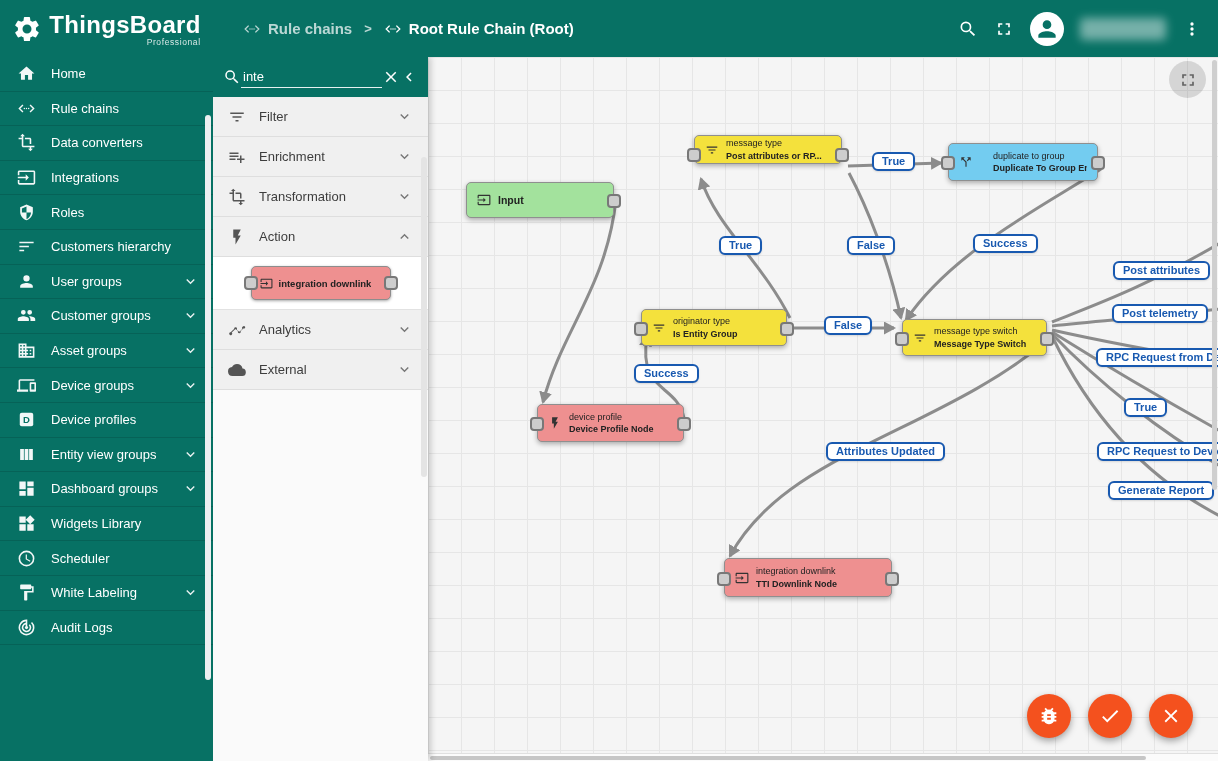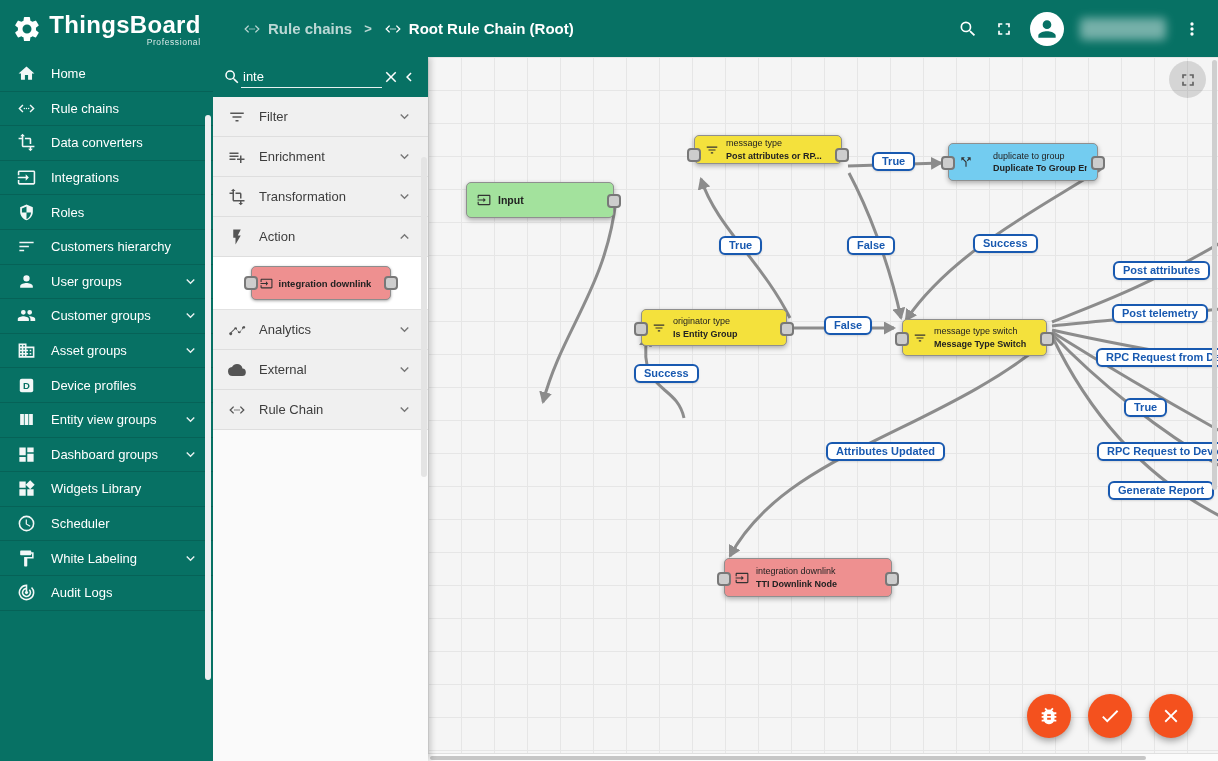--- a/index.html
+++ b/index.html
@@ -252,20 +252,33 @@
         <span class="label">Asset groups</span>
         <span class="icon chev">
           <svg viewBox="0 0 24 24">
             <path fill="currentColor" d="M7.41 8.59 12 13.17l4.59-4.58L18 10l-6 6-6-6z"></path>
           </svg>
         </span>
       </div>
       <div class="side-item">
         <span class="icon">
           <svg viewBox="0 0 24 24">
+            <path fill="currentColor" d="M4 6h18V4H4a2 2 0 0 0-2 2v11H0v3h14v-3H4V6zm19 2h-6a1 1 0 0 0-1 1v10a1 1 0 0 0 1 1h6a1 1 0 0 0 1-1V9a1 1 0 0 0-1-1zm-1 9h-4v-7h4v7z"></path>
+          </svg>
+        </span>
+        <span class="label">Device groups</span>
+        <span class="icon chev">
+          <svg viewBox="0 0 24 24">
+            <path fill="currentColor" d="M7.41 8.59 12 13.17l4.59-4.58L18 10l-6 6-6-6z"></path>
+          </svg>
+        </span>
+      </div>
+      <div class="side-item">
+        <span class="icon">
+          <svg viewBox="0 0 24 24">
             <rect x="3.5" y="3.5" width="17" height="17" rx="2.5" fill="currentColor"></rect>
             <text x="12" y="16.5" font-size="12" font-weight="bold" text-anchor="middle" fill="#077164" font-family="sans-serif">D</text>
           </svg>
         </span>
         <span class="label">Device profiles</span>
       </div>
       <div class="side-item">
         <span class="icon">
           <svg viewBox="0 0 24 24">
             <path fill="currentColor" d="M4 5h4.7v14H4zm5.65 0h4.7v14h-4.7zM15.3 5H20v14h-4.7z"></path>
@@ -433,36 +446,20 @@
           </svg>
         </span>
       </div>
       <div class="cat-row">
         <span class="icon">
           <svg viewBox="0 0 24 24">
             <path fill="currentColor" d="M19.35 10.04A7.49 7.49 0 0 0 12 4a7.48 7.48 0 0 0-6.65 4.04A6 6 0 0 0 6 20h13a5 5 0 0 0 .35-9.96z"></path>
           </svg>
         </span>
         <span class="label">External</span>
-        <span class="icon chev">
-          <svg viewBox="0 0 24 24">
-            <path fill="currentColor" d="M7.41 8.59 12 13.17l4.59-4.58L18 10l-6 6-6-6z"></path>
-          </svg>
-        </span>
-      </div>
-      <div class="cat-row">
-        <span class="icon">
-          <svg viewBox="0 0 24 24" fill="none" stroke="currentColor" stroke-width="1.8">
-            <path d="M7.5 7.5 3 12l4.5 4.5M16.5 7.5 21 12l-4.5 4.5"></path>
-            <circle cx="9.3" cy="12" r="0.9" fill="currentColor" stroke="none"></circle>
-            <circle cx="12" cy="12" r="0.9" fill="currentColor" stroke="none"></circle>
-            <circle cx="14.7" cy="12" r="0.9" fill="currentColor" stroke="none"></circle>
-          </svg>
-        </span>
-        <span class="label">Rule Chain</span>
         <span class="icon chev">
           <svg viewBox="0 0 24 24">
             <path fill="currentColor" d="M7.41 8.59 12 13.17l4.59-4.58L18 10l-6 6-6-6z"></path>
           </svg>
         </span>
       </div>
     </div>
   <div class="palette-scroll"></div>
 </aside>
 
@@ -557,20 +554,33 @@
           <path fill="currentColor" d="M10 18h4v-2h-4v2zM3 6v2h18V6H3zm3 7h12v-2H6v2z"></path>
         </svg>
       </span>
       <span class="tcol">
         <span class="t1">message type switch</span>
         <span class="t2">Message Type Switch</span>
       </span>
       <span class="port in" style="top: 11.5px;"></span>
       <span class="port out" style="top: 11.5px;"></span>
     </div>
+    <div class="rc-node" style="left: 109px; top: 347px; width: 147px; height: 38px; background: rgb(238, 144, 144);">
+      <span class="icon">
+        <svg viewBox="0 0 24 24">
+          <path fill="currentColor" d="M7 2v11h3v9l7-12h-4l4-8z"></path>
+        </svg>
+      </span>
+      <span class="tcol">
+        <span class="t1">device profile</span>
+        <span class="t2">Device Profile Node</span>
+      </span>
+      <span class="port in" style="top: 12px;"></span>
+      <span class="port out" style="top: 12px;"></span>
+    </div>
     <div class="rc-node" style="left: 296px; top: 501px; width: 168px; height: 39px; background: rgb(238, 144, 144);">
       <span class="icon">
         <svg viewBox="0 0 24 24">
           <path fill="currentColor" d="M21 3H3c-1.1 0-2 .9-2 2v4h2V5h18v14H3v-4H1v4c0 1.1.9 2 2 2h18c1.1 0 2-.9 2-2V5c0-1.1-.9-2-2-2zM11 16l4-4-4-4v3H1v2h10v3z"></path>
         </svg>
       </span>
       <span class="tcol">
         <span class="t1">integration downlink</span>
         <span class="t2">TTI Downlink Node</span>
       </span>

